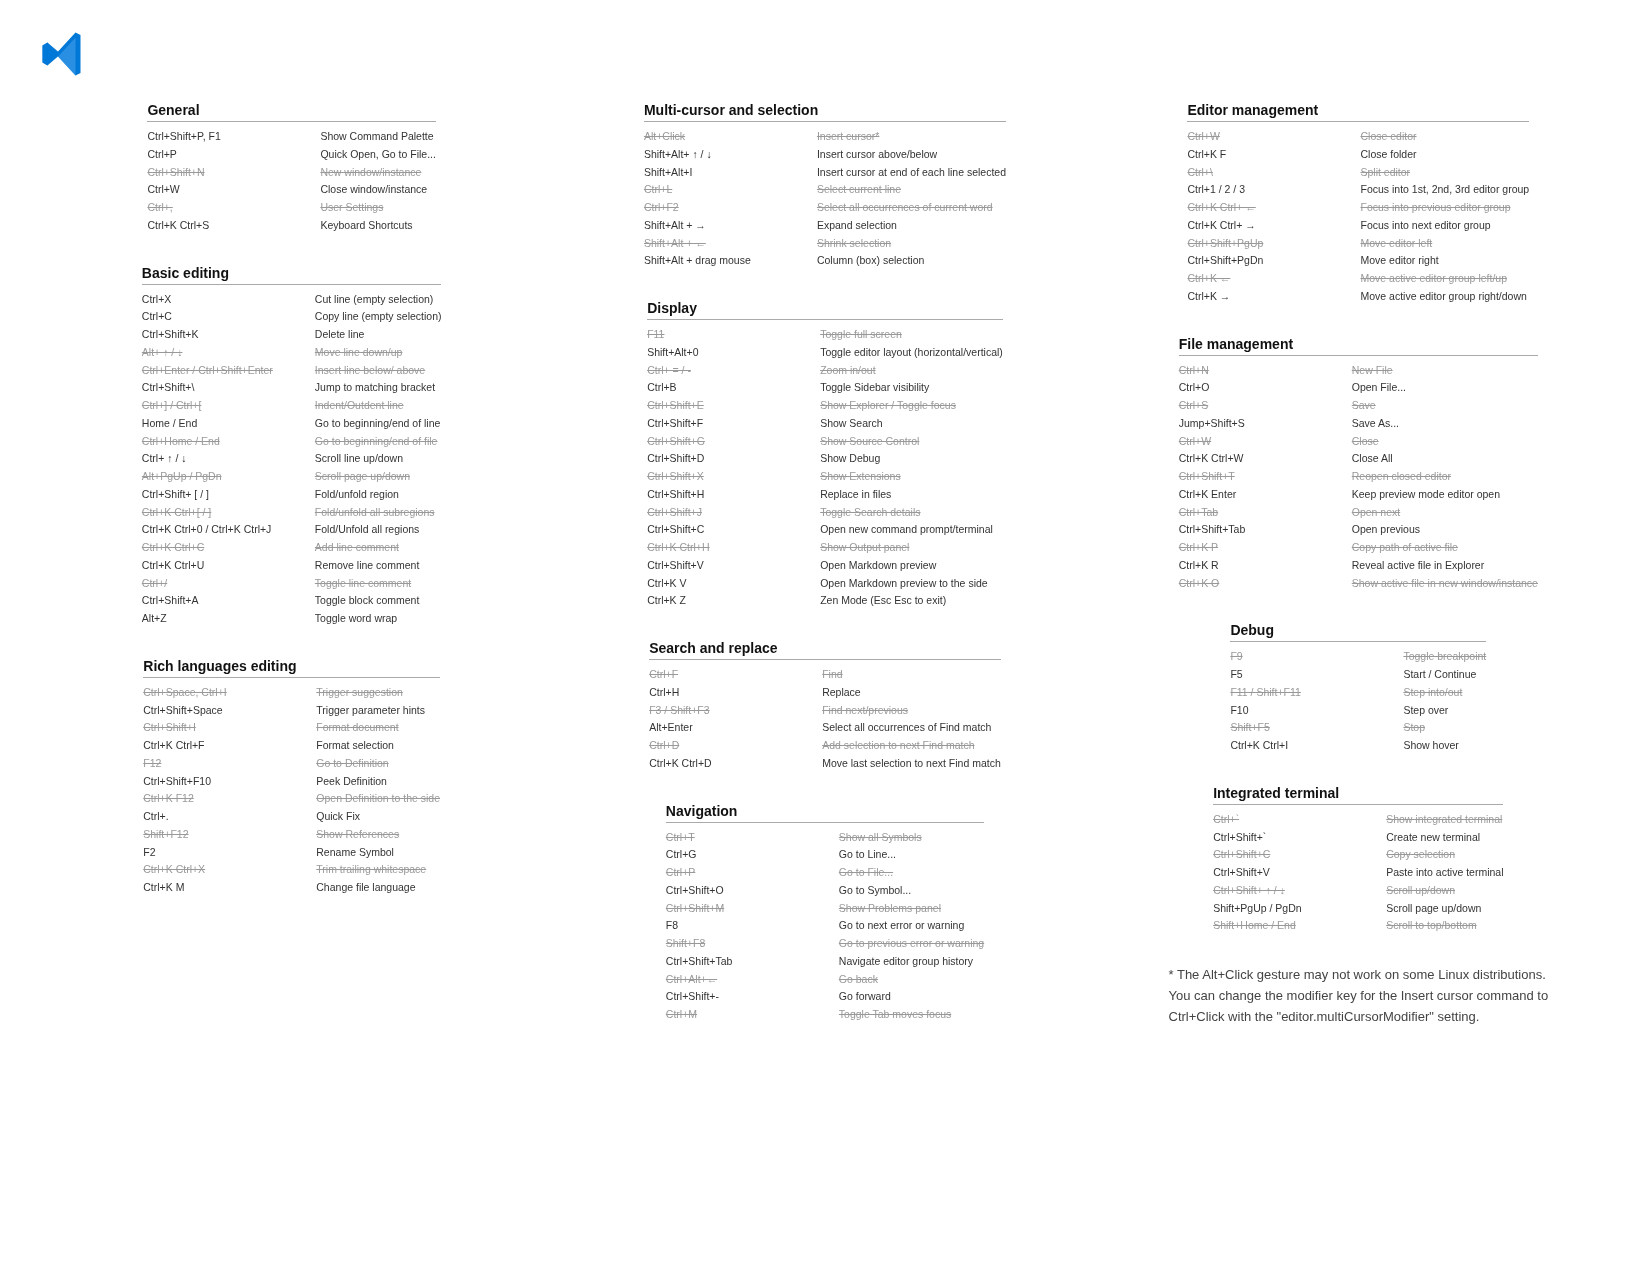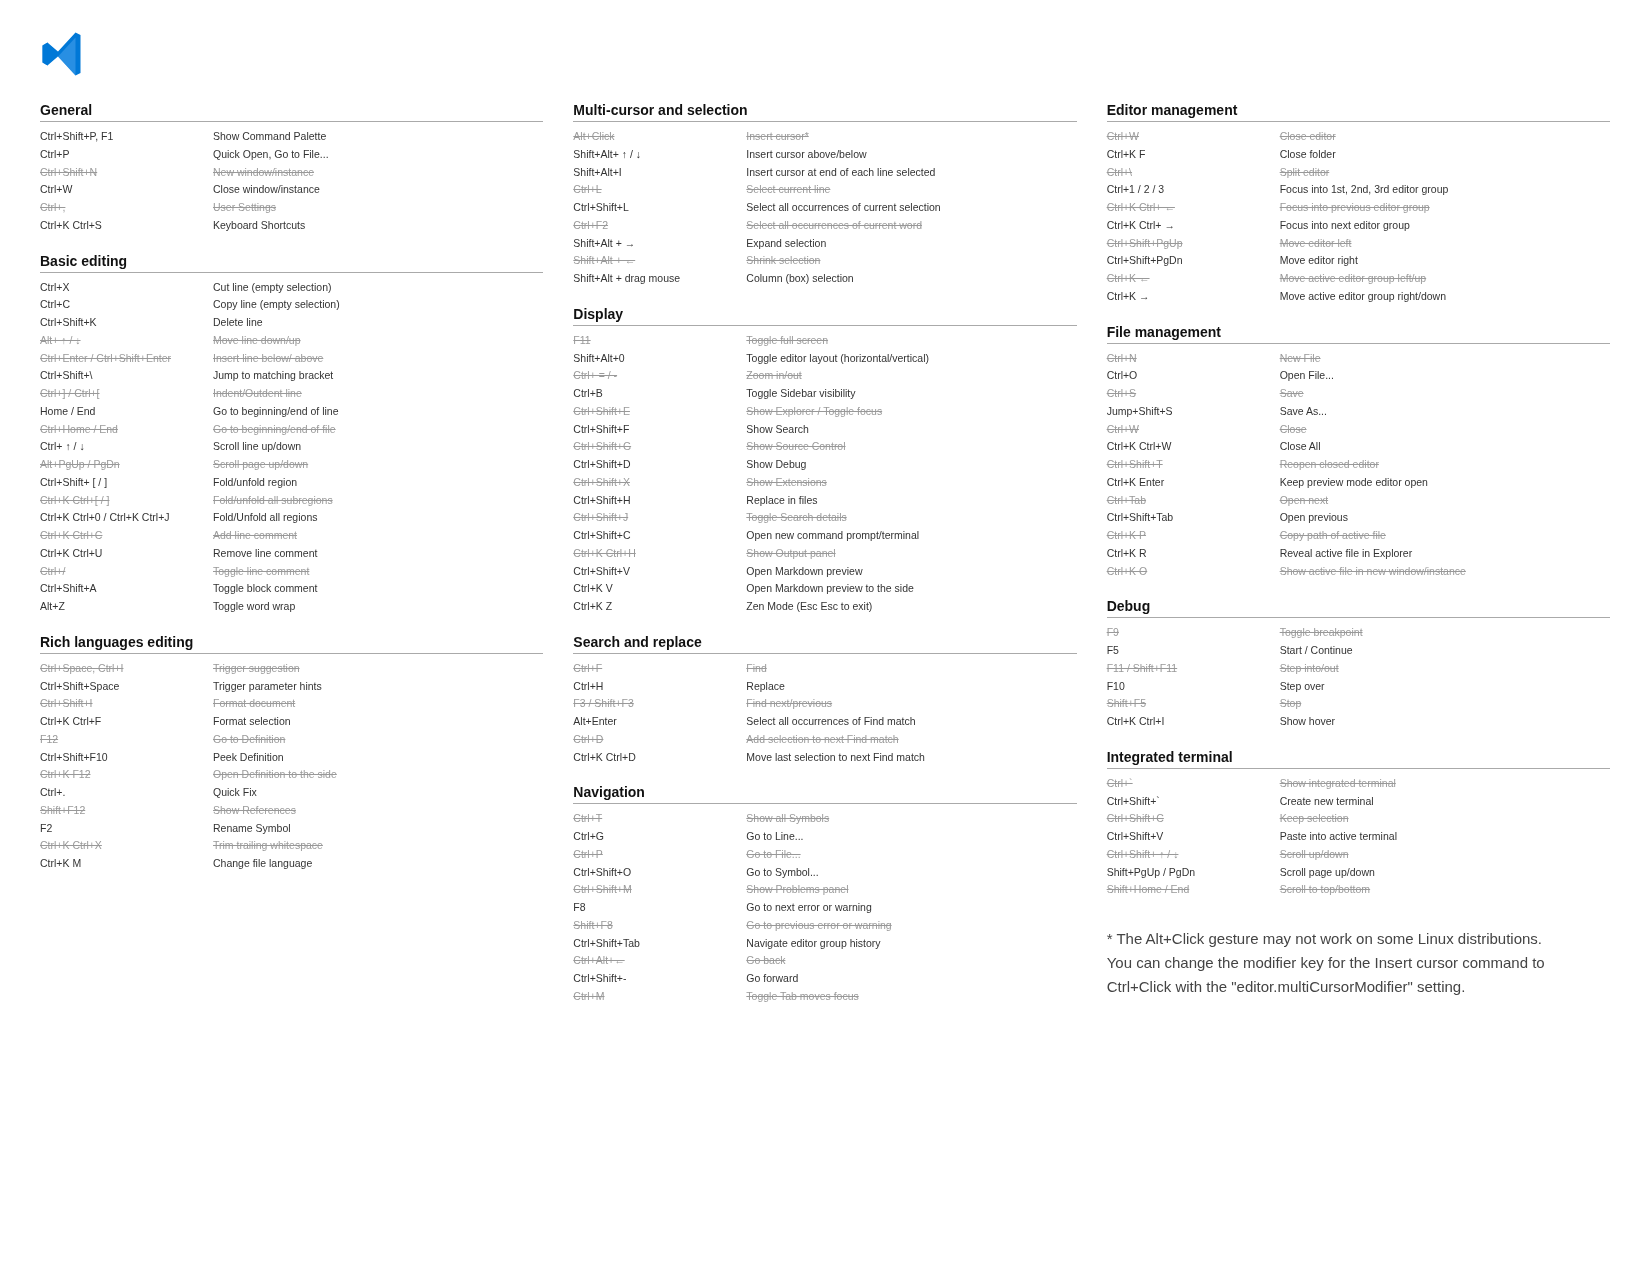--- a/index.html
+++ b/index.html
@@ -32,21 +32,21 @@
       color: #444;
       margin-bottom: 24px;
       margin-left: 62px;
     }
     .columns {
       display: grid;
       grid-template-columns: 1fr 1fr 1fr;
       gap: 0 30px;
       align-items: start;
     }
-    .col { display: flex; flex-direction: column; gap: 0; }
+    .col { display: flex; flex-direction: column; gap: 12px; align-items: center; }
     .section { margin-bottom: 18px; }
     .section-title {
       font-size: 14px;
       font-weight: 700;
       color: #111;
       border-bottom: 1px solid #aaa;
       padding-bottom: 3px;
       margin-bottom: 6px;
     }
     .shortcut-row {
@@ -64,22 +64,21 @@
     .shortcut-desc {
       font-size: 10.5px;
       color: #333;
     }
     .strikethrough .shortcut-key,
     .strikethrough .shortcut-desc {
       text-decoration: line-through;
       color: #999;
     }
     .footnote {
-      margin-top: 10px;
-      font-size: 15px;
+      font-size: 13px;
       color: #444;
       line-height: 1.6;
     }
   </style>
 </head>
 <body>
 
 <div class="page-header">
   <svg class="logo-icon" viewBox="0 0 48 48" xmlns="http://www.w3.org/2000/svg">
     <path d="M35.5 2.5L18 21.5 7.5 12.5 2.5 15.5l.01 17L7.5 35.5 18 26.5l17.5 19 5-2.5V5l-5-2.5z" fill="#0078d7"></path>
@@ -275,24 +274,20 @@
             <span class="shortcut-desc">Insert cursor above/below</span>
           </div>
           <div class="shortcut-row">
             <span class="shortcut-key">Shift+Alt+I</span>
             <span class="shortcut-desc">Insert cursor at end of each line selected</span>
           </div>
           <div class="shortcut-row strikethrough">
             <span class="shortcut-key">Ctrl+L</span>
             <span class="shortcut-desc">Select current line</span>
           </div>
-          <div class="shortcut-row">
-            <span class="shortcut-key">Ctrl+Shift+L</span>
-            <span class="shortcut-desc">Select all occurrences of current selection</span>
-          </div>
           <div class="shortcut-row strikethrough">
             <span class="shortcut-key">Ctrl+F2</span>
             <span class="shortcut-desc">Select all occurrences of current word</span>
           </div>
           <div class="shortcut-row">
             <span class="shortcut-key">Shift+Alt + →</span>
             <span class="shortcut-desc">Expand selection</span>
           </div>
           <div class="shortcut-row strikethrough">
             <span class="shortcut-key">Shift+Alt + ←</span>
@@ -591,21 +586,21 @@
           <div class="shortcut-row strikethrough">
             <span class="shortcut-key">Ctrl+`</span>
             <span class="shortcut-desc">Show integrated terminal</span>
           </div>
           <div class="shortcut-row">
             <span class="shortcut-key">Ctrl+Shift+`</span>
             <span class="shortcut-desc">Create new terminal</span>
           </div>
           <div class="shortcut-row strikethrough">
             <span class="shortcut-key">Ctrl+Shift+C</span>
-            <span class="shortcut-desc">Keep selection</span>
+            <span class="shortcut-desc">Copy selection</span>
           </div>
           <div class="shortcut-row">
             <span class="shortcut-key">Ctrl+Shift+V</span>
             <span class="shortcut-desc">Paste into active terminal</span>
           </div>
           <div class="shortcut-row strikethrough">
             <span class="shortcut-key">Ctrl+Shift+ ↑ / ↓</span>
             <span class="shortcut-desc">Scroll up/down</span>
           </div>
           <div class="shortcut-row">

